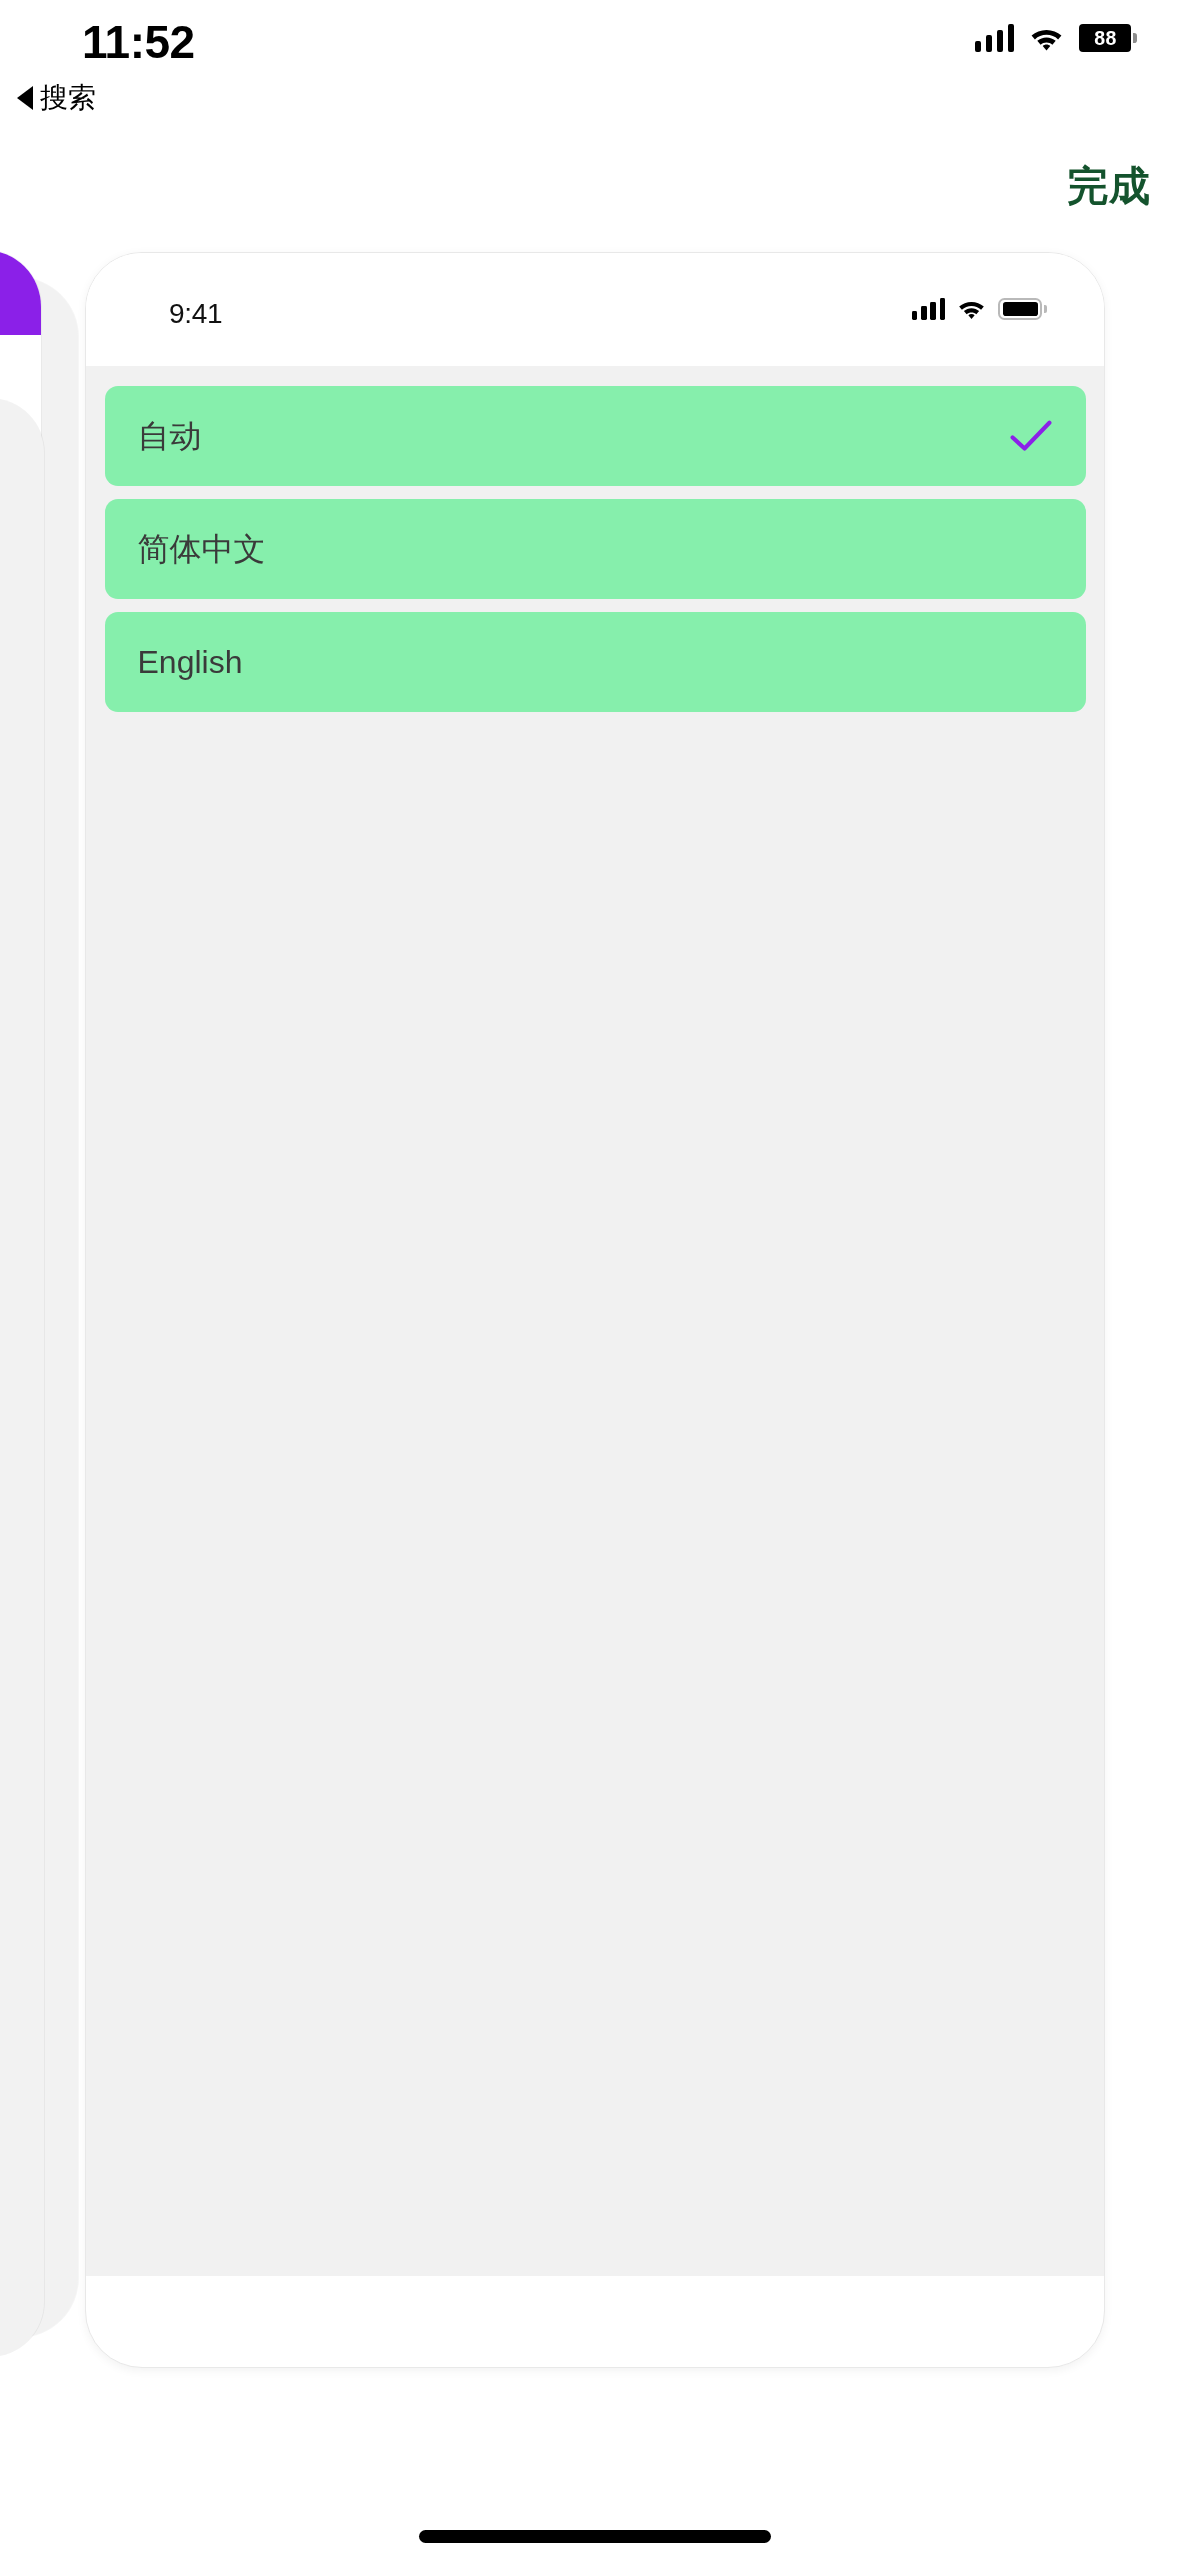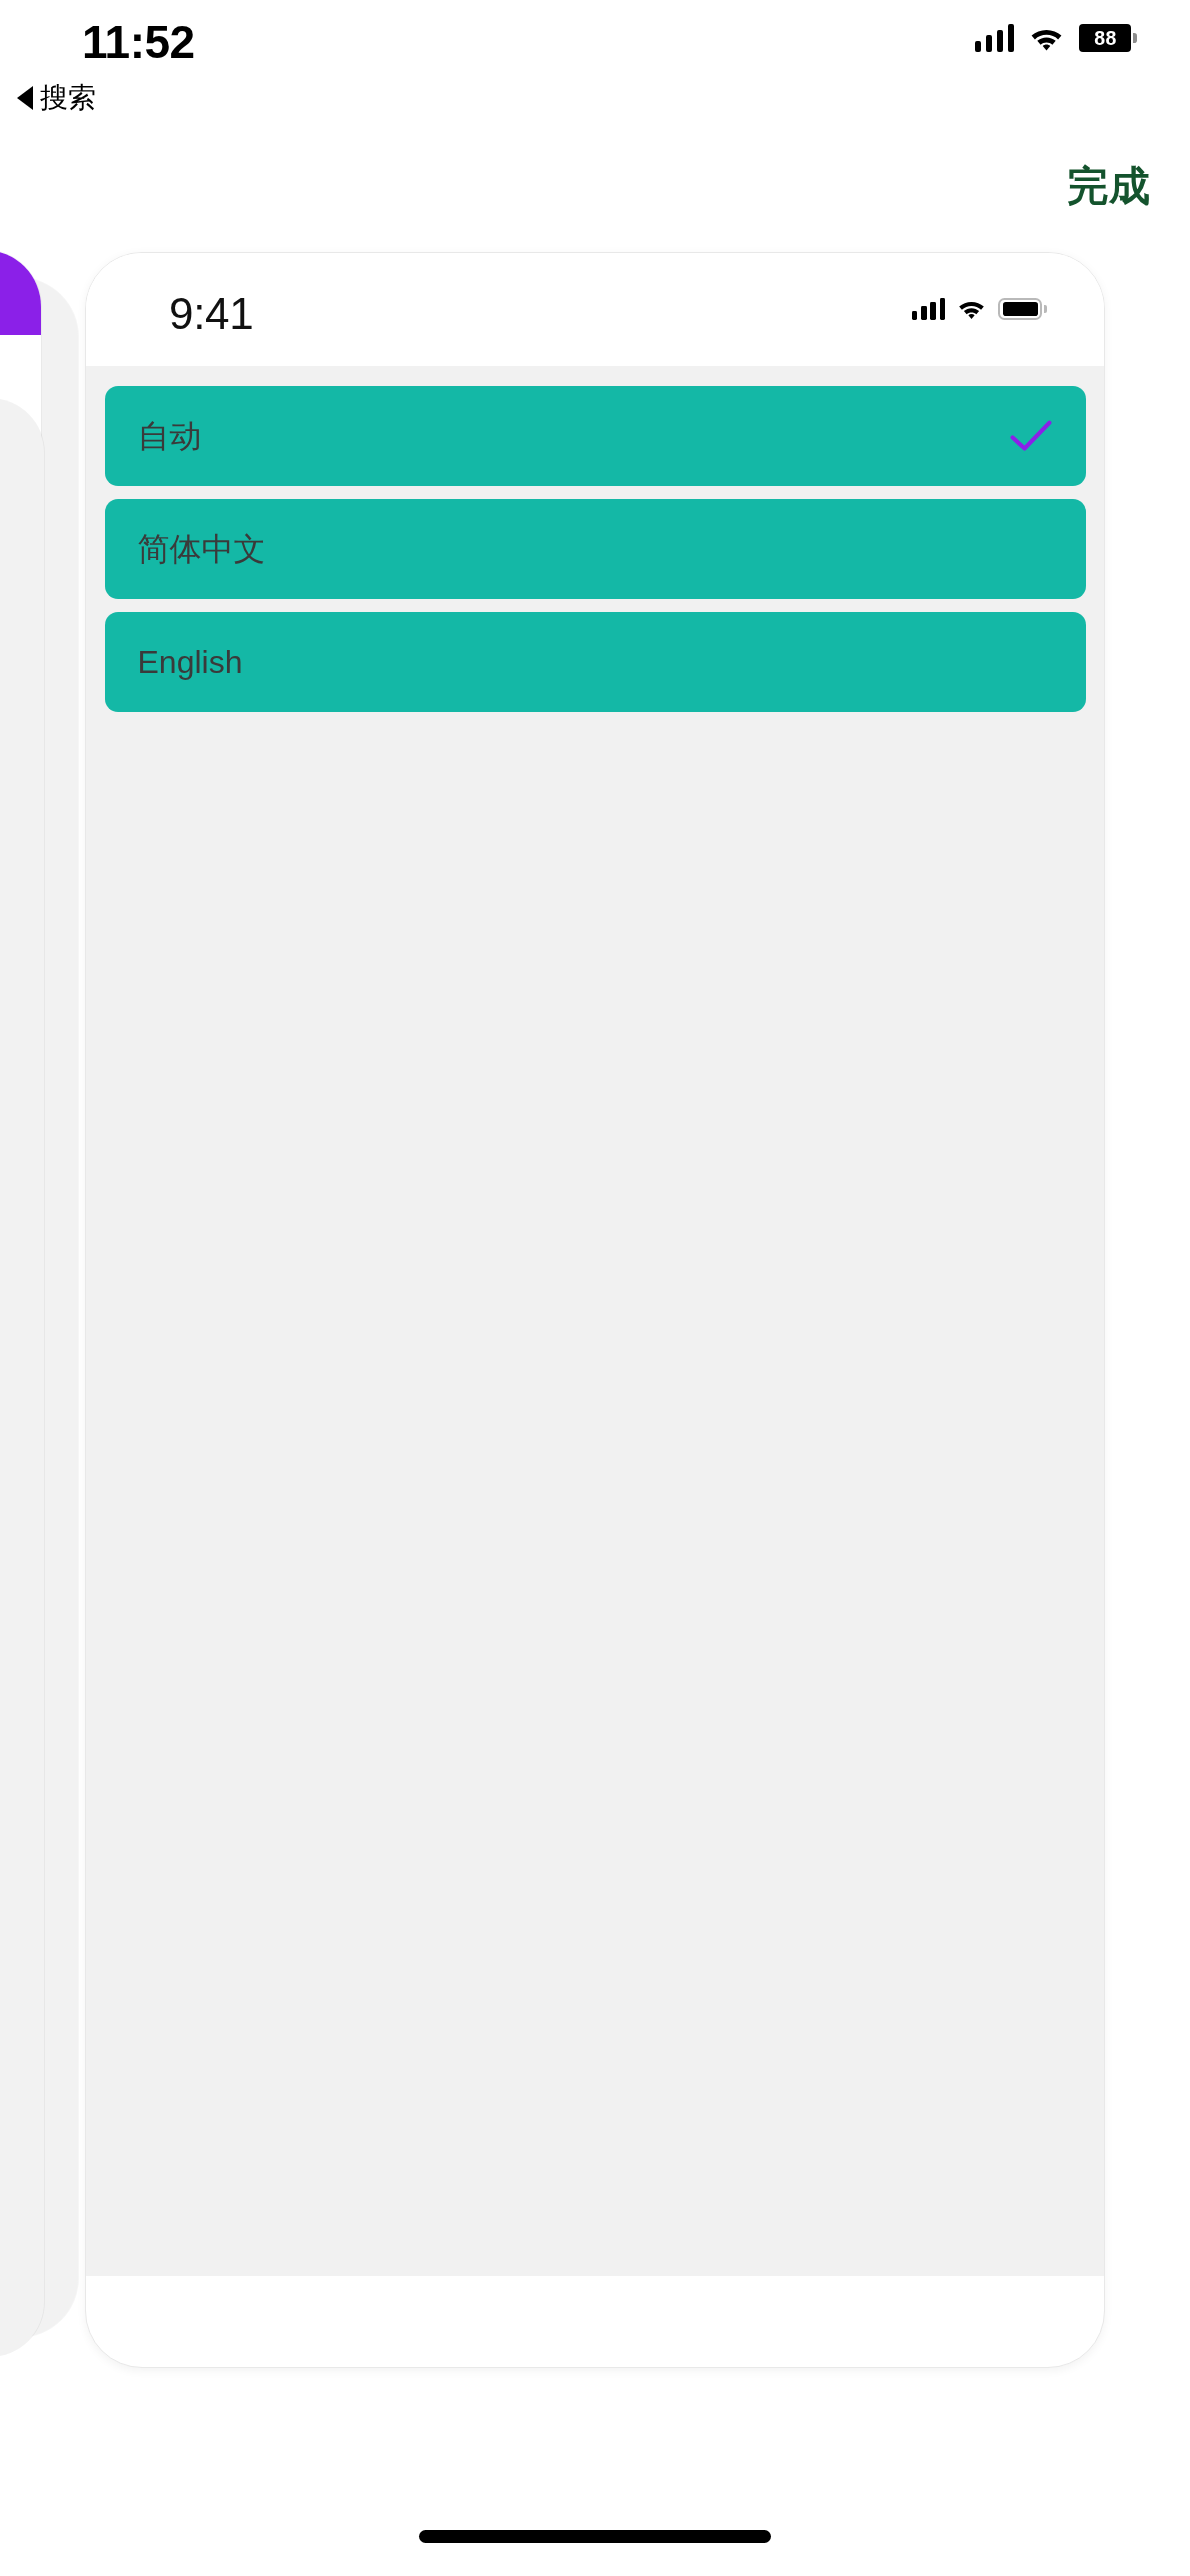--- a/index.html
+++ b/index.html
@@ -127,21 +127,21 @@
   }
 
   
   .ph-status {
     position:relative;
     height: 113px;
     background:#fff;
   }
   .ph-time {
     position:absolute; left: 83px; top: 41px;
-    font-size: 44px; font-weight:400; color:#111;
+    font-size: 28px; font-weight:400; color:#111;
     line-height:39px; letter-spacing:-0.3px;
   }
   .ph-right {
     position:absolute; right: 57px; top: 45px;
     display:flex; align-items:center; gap:12px;
   }
   .ph-sig { display:flex; align-items:flex-end; gap:3.7px; height:22px; }
   .ph-sig i { display:block; width:5.6px; background:#000; border-radius:1.4px; }
   .ph-sig i:nth-child(1){ height:9.3px; }
   .ph-sig i:nth-child(2){ height:14px; }
@@ -178,21 +178,21 @@
 
   
   .ph-body {
     background:#f1f1f1;
     height: 1910px;
     padding: 20.4px 0 0 0;
   }
   .opt-list { padding: 0 18.5px; }
   .opt-row {
     height: 100px;
-    background:#14b8a6;
+    background:#86efac;
     border-radius: 13px;
     margin-bottom: 13px;
     display:flex;
     align-items:center;
     justify-content: space-between;
     padding: 0 32px 0 33px;
     cursor: pointer;
   }
   .opt-label { font-size:32px; color:#3a3a3a; font-weight:400; line-height:39px; }
   .check-ico { width:46px; height:37px; display:block; }

